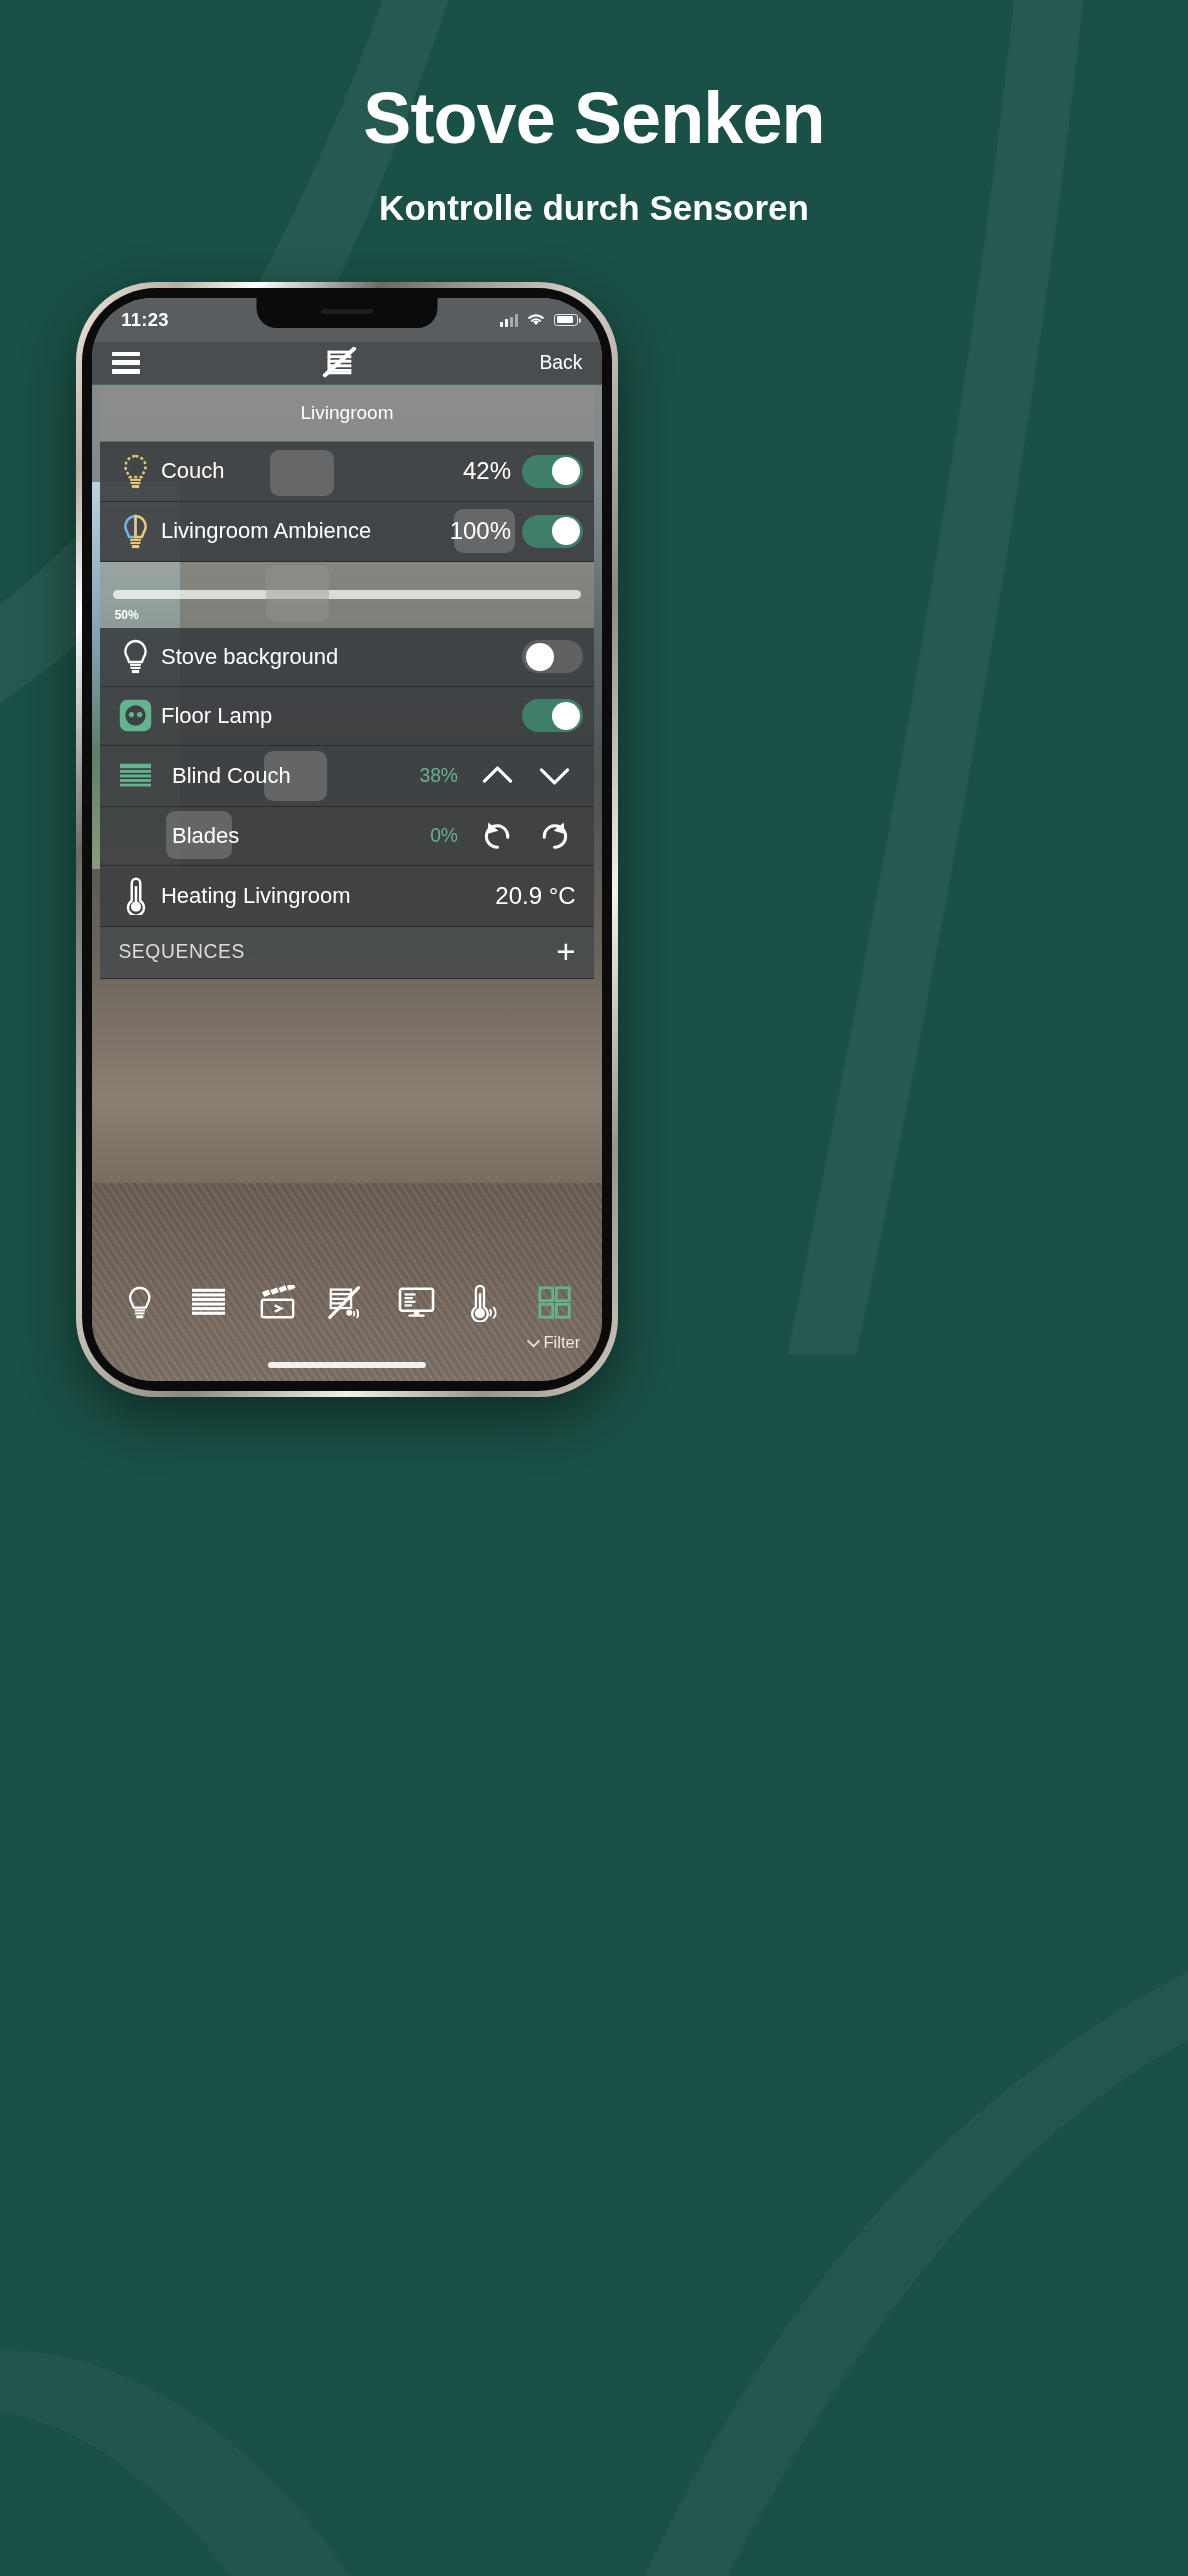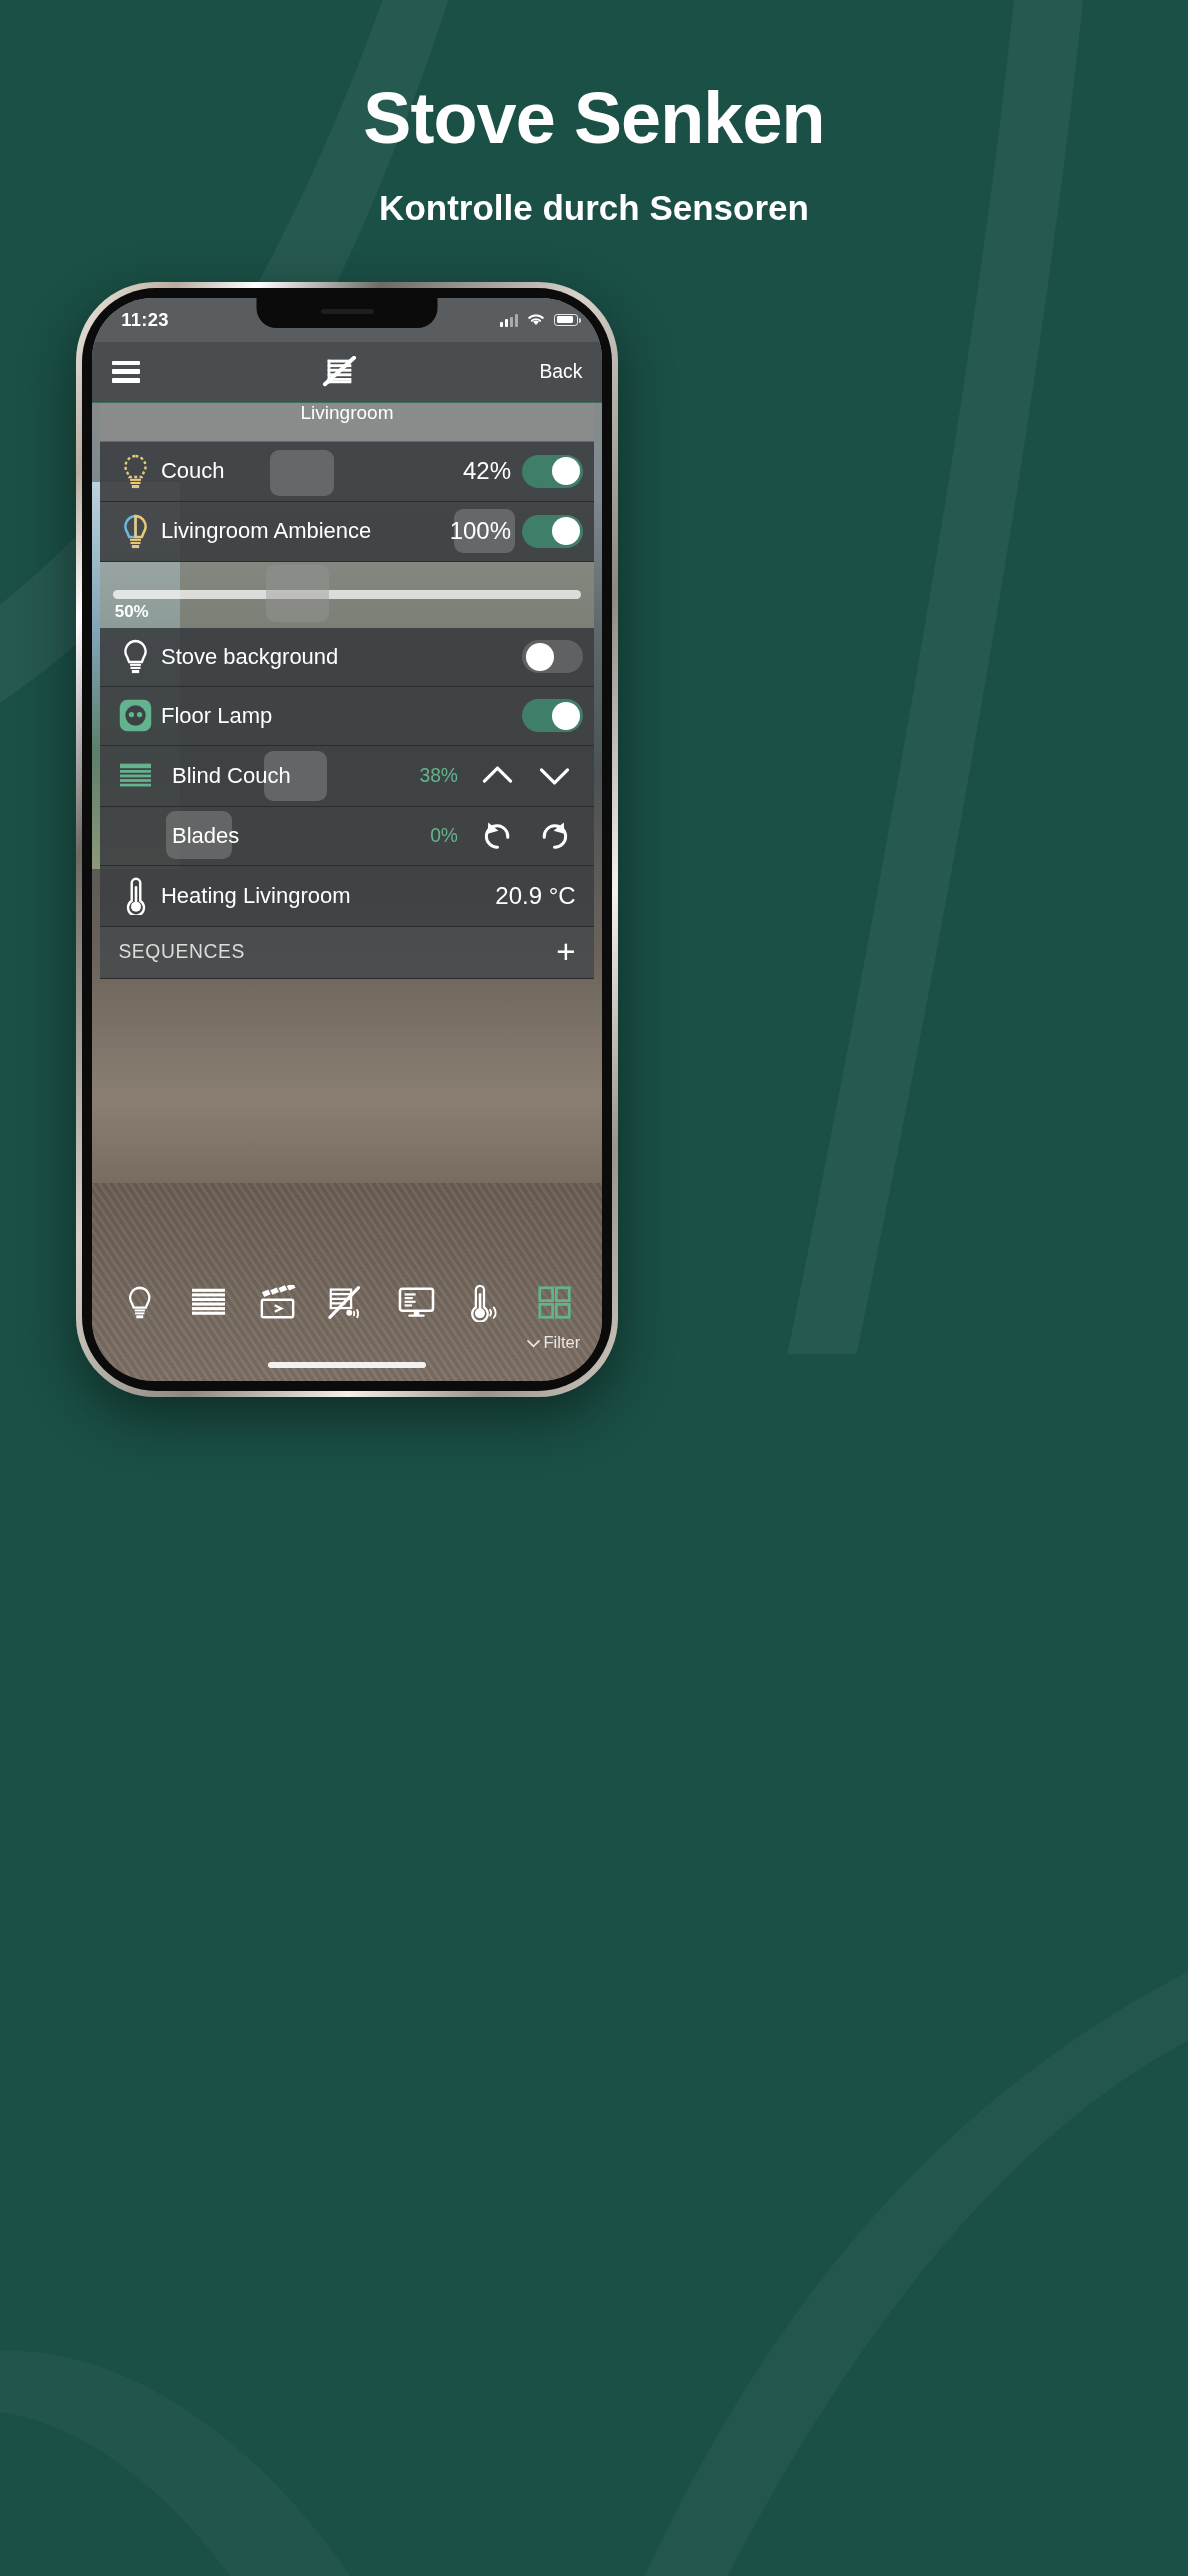--- a/index.html
+++ b/index.html
@@ -94,21 +94,21 @@
   .sig { display:flex; align-items:flex-end; gap:1.8px; height:14px; }
   .sig i { display:block; width:3.2px; background:#fff; border-radius:0.9px; }
   .sig i:nth-child(1){ height:4.6px;} .sig i:nth-child(2){ height:7.4px;}
   .sig i:nth-child(3){ height:10px; background:#a9abac;} .sig i:nth-child(4){ height:13px; background:#a9abac;}
   .batt { width:24px; height:12px; border:1.5px solid #e6e7e7; border-radius:3.2px; position:relative; padding:1.3px; }
   .batt::after { content:""; position:absolute; right:-3.7px; top:3.3px; width:1.8px; height:4.6px; background:#d6d7d7; border-radius:0 1.8px 1.8px 0; }
   .batt span { display:block; height:100%; width:84%; background:#fff; border-radius:1.4px; }
 
   
   .navbar {
-    position:absolute; left:0; top:44px; width:100%; height:61px;
+    position:absolute; left:0; top:44px; width:100%; height:43px;
     background:#4a4d4f; z-index:14;
     display:flex; align-items:center; justify-content:space-between;
     padding:0 20px; border-bottom:1.4px solid #3a6f60;
   }
   .hamburger { width:28px; display:flex; flex-direction:column; gap:4.1px; }
   .hamburger b { display:block; height:4.6px; background:#fff; border-radius:0.9px; }
   .navbar .back { color:#fff; font-size:19.3px; }
 
   
   .applist {
@@ -142,21 +142,21 @@
   .toggle.on .knob { right:2.8px; }
   .toggle.off .knob { left:3.7px; }
 
   
   .sliderrow {
     position:relative; height:66px; padding:0 13px;
     background:rgba(150,147,130,.55);
     display:flex; align-items:center;
   }
   .track { width:100%; height:9.2px; border-radius:4.6px; background:rgba(255,255,255,.72); }
-  .sliderrow .pct { position:absolute; left:14.7px; bottom:5.5px; color:#fff; font-size:17px; font-weight:bold; }
+  .sliderrow .pct { position:absolute; left:14.7px; bottom:5.5px; color:#fff; font-size:12px; font-weight:bold; }
 
   
   .arrow-btn { width:57px; display:flex; align-items:center; justify-content:center; }
   .arrow-btn svg { width:41px; height:41px; }
 
   
   .sectionrow {
     height:52px; background:rgba(72,75,77,.93);
     display:flex; align-items:center; justify-content:space-between;
     padding:0 18.4px; border-bottom:0.9px solid #2a2c2e;

